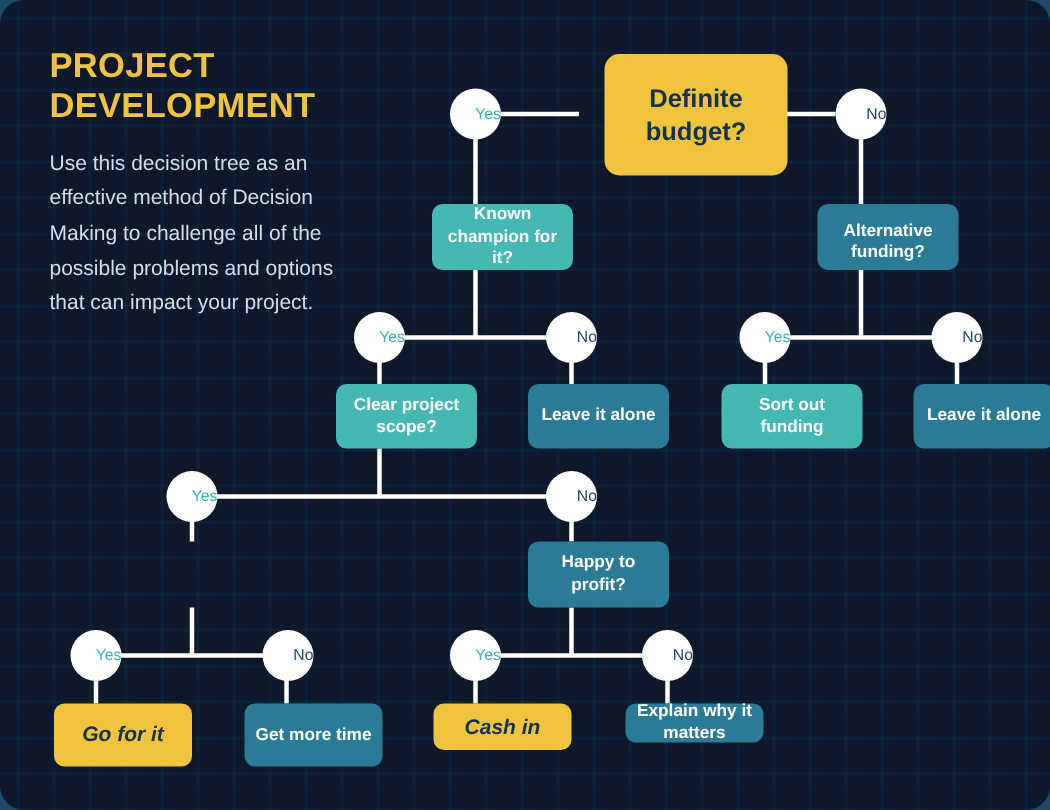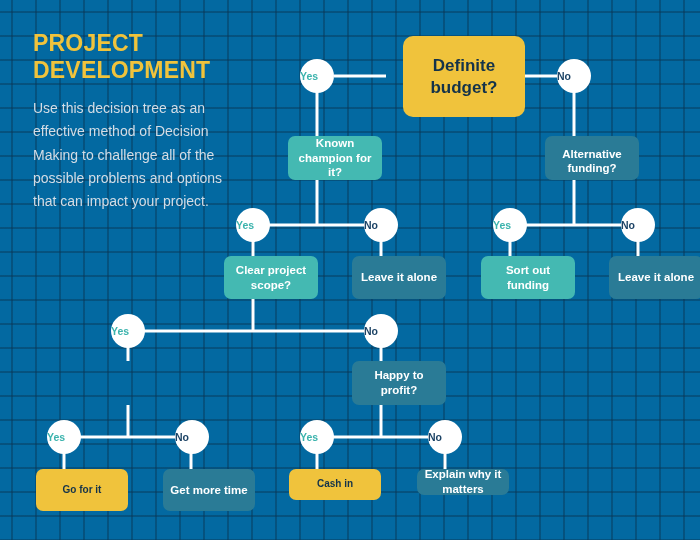--- a/index.html
+++ b/index.html
@@ -6,22 +6,23 @@
   html, body {
     margin: 0;
     padding: 0;
     background: #1b4a6b;
   }
   #canvas {
     position: relative;
     width: 700px;
     height: 540px;
     overflow: hidden;
-    background-color: #0369a1;
+    background-color: #0f172a;
     font-family: "Liberation Sans", sans-serif;
+    border-radius: 16px;
     -webkit-font-smoothing: antialiased;
   }
   
   #bg-pattern {
     position: absolute;
     inset: 0;
     background-image:
       linear-gradient(to right, rgba(11,48,76,0.40) 0 2px, transparent 2px),
       linear-gradient(to bottom, rgba(11,48,76,0.40) 0 2px, transparent 2px);
     background-size: 24px 24px, 24px 24px;
@@ -78,34 +79,34 @@
     margin-left: 18px;
   }
   .node.root {
     background: #f0c33c;
     color: #14334a;
     font-size: 17px;
     border-radius: 10px;
   }
   .node.teal-bright { background: #44b9b2; color: #ffffff; font-size: 11.5px; }
   .node.teal-dark   { background: #2a7b96; color: #ffffff; font-size: 11.5px; }
-  .node.yellow-leaf { background: #f0c33c; color: #14334a; font-size: 10px; }
+  .node.yellow-leaf { background: #f0c33c; color: #14334a; font-size: 14px; font-style: italic; }
 
   .circle {
     position: absolute;
     box-sizing: border-box;
     width: 34px;
     height: 34px;
     border-radius: 50%;
     background: #ffffff;
     display: flex;
     align-items: center;
-    justify-content: flex-start;
+    justify-content: flex-end;
     font-size: 10.5px;
-    font-weight: bold;
+    font-weight: normal;
     z-index: 4;
   }
   .circle.yes { color: #3bb3ad; }
   .circle.no  { color: #1d4466; }
 </style>
 </head>
 <body>
 
 <div id="canvas">
 

